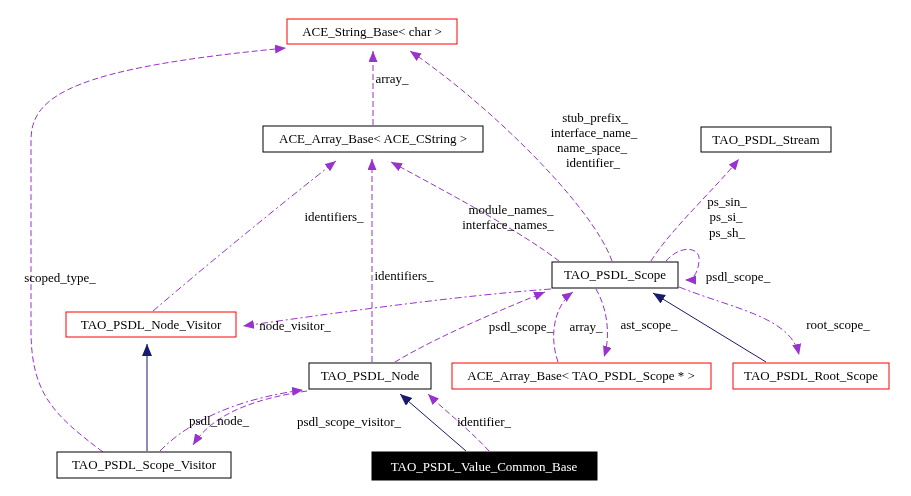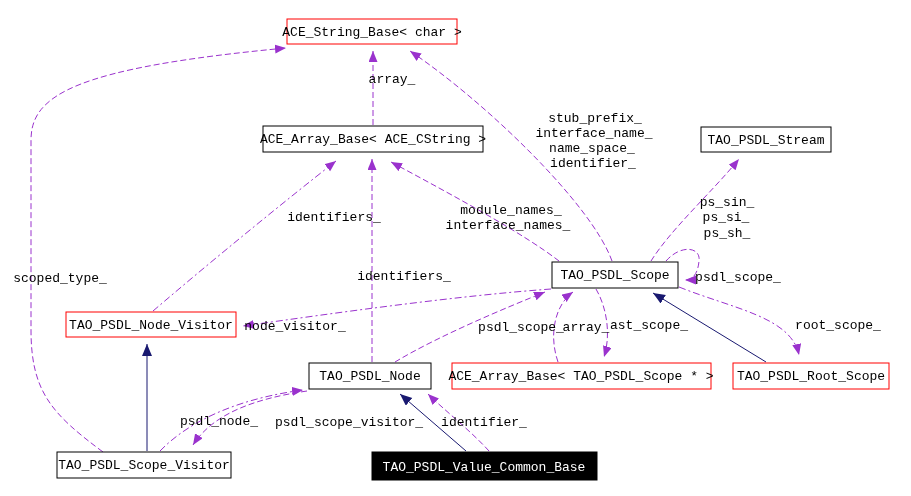--- a/index.html
+++ b/index.html
@@ -1,21 +1,21 @@
 <!DOCTYPE html>
 <html><head>
 <meta charset="utf-8">
 <style>
   html, body { margin: 0; padding: 0; background: #ffffff; }
   .stage {
     position: relative;
     width: 911px;
     height: 496px;
     background: #ffffff;
-    font-family: Liberation Mono, monospace;
+    font-family: Liberation Serif, serif;
   }
   svg { display: block; }
   .edge-usage {
     fill: none;
     stroke: #9a32cd;
     stroke-width: 1;
     stroke-dasharray: 6,3;
   }
   .edge-usage.dashdot { stroke-dasharray: 7,3,2,3; }
   .edge-inherit {

